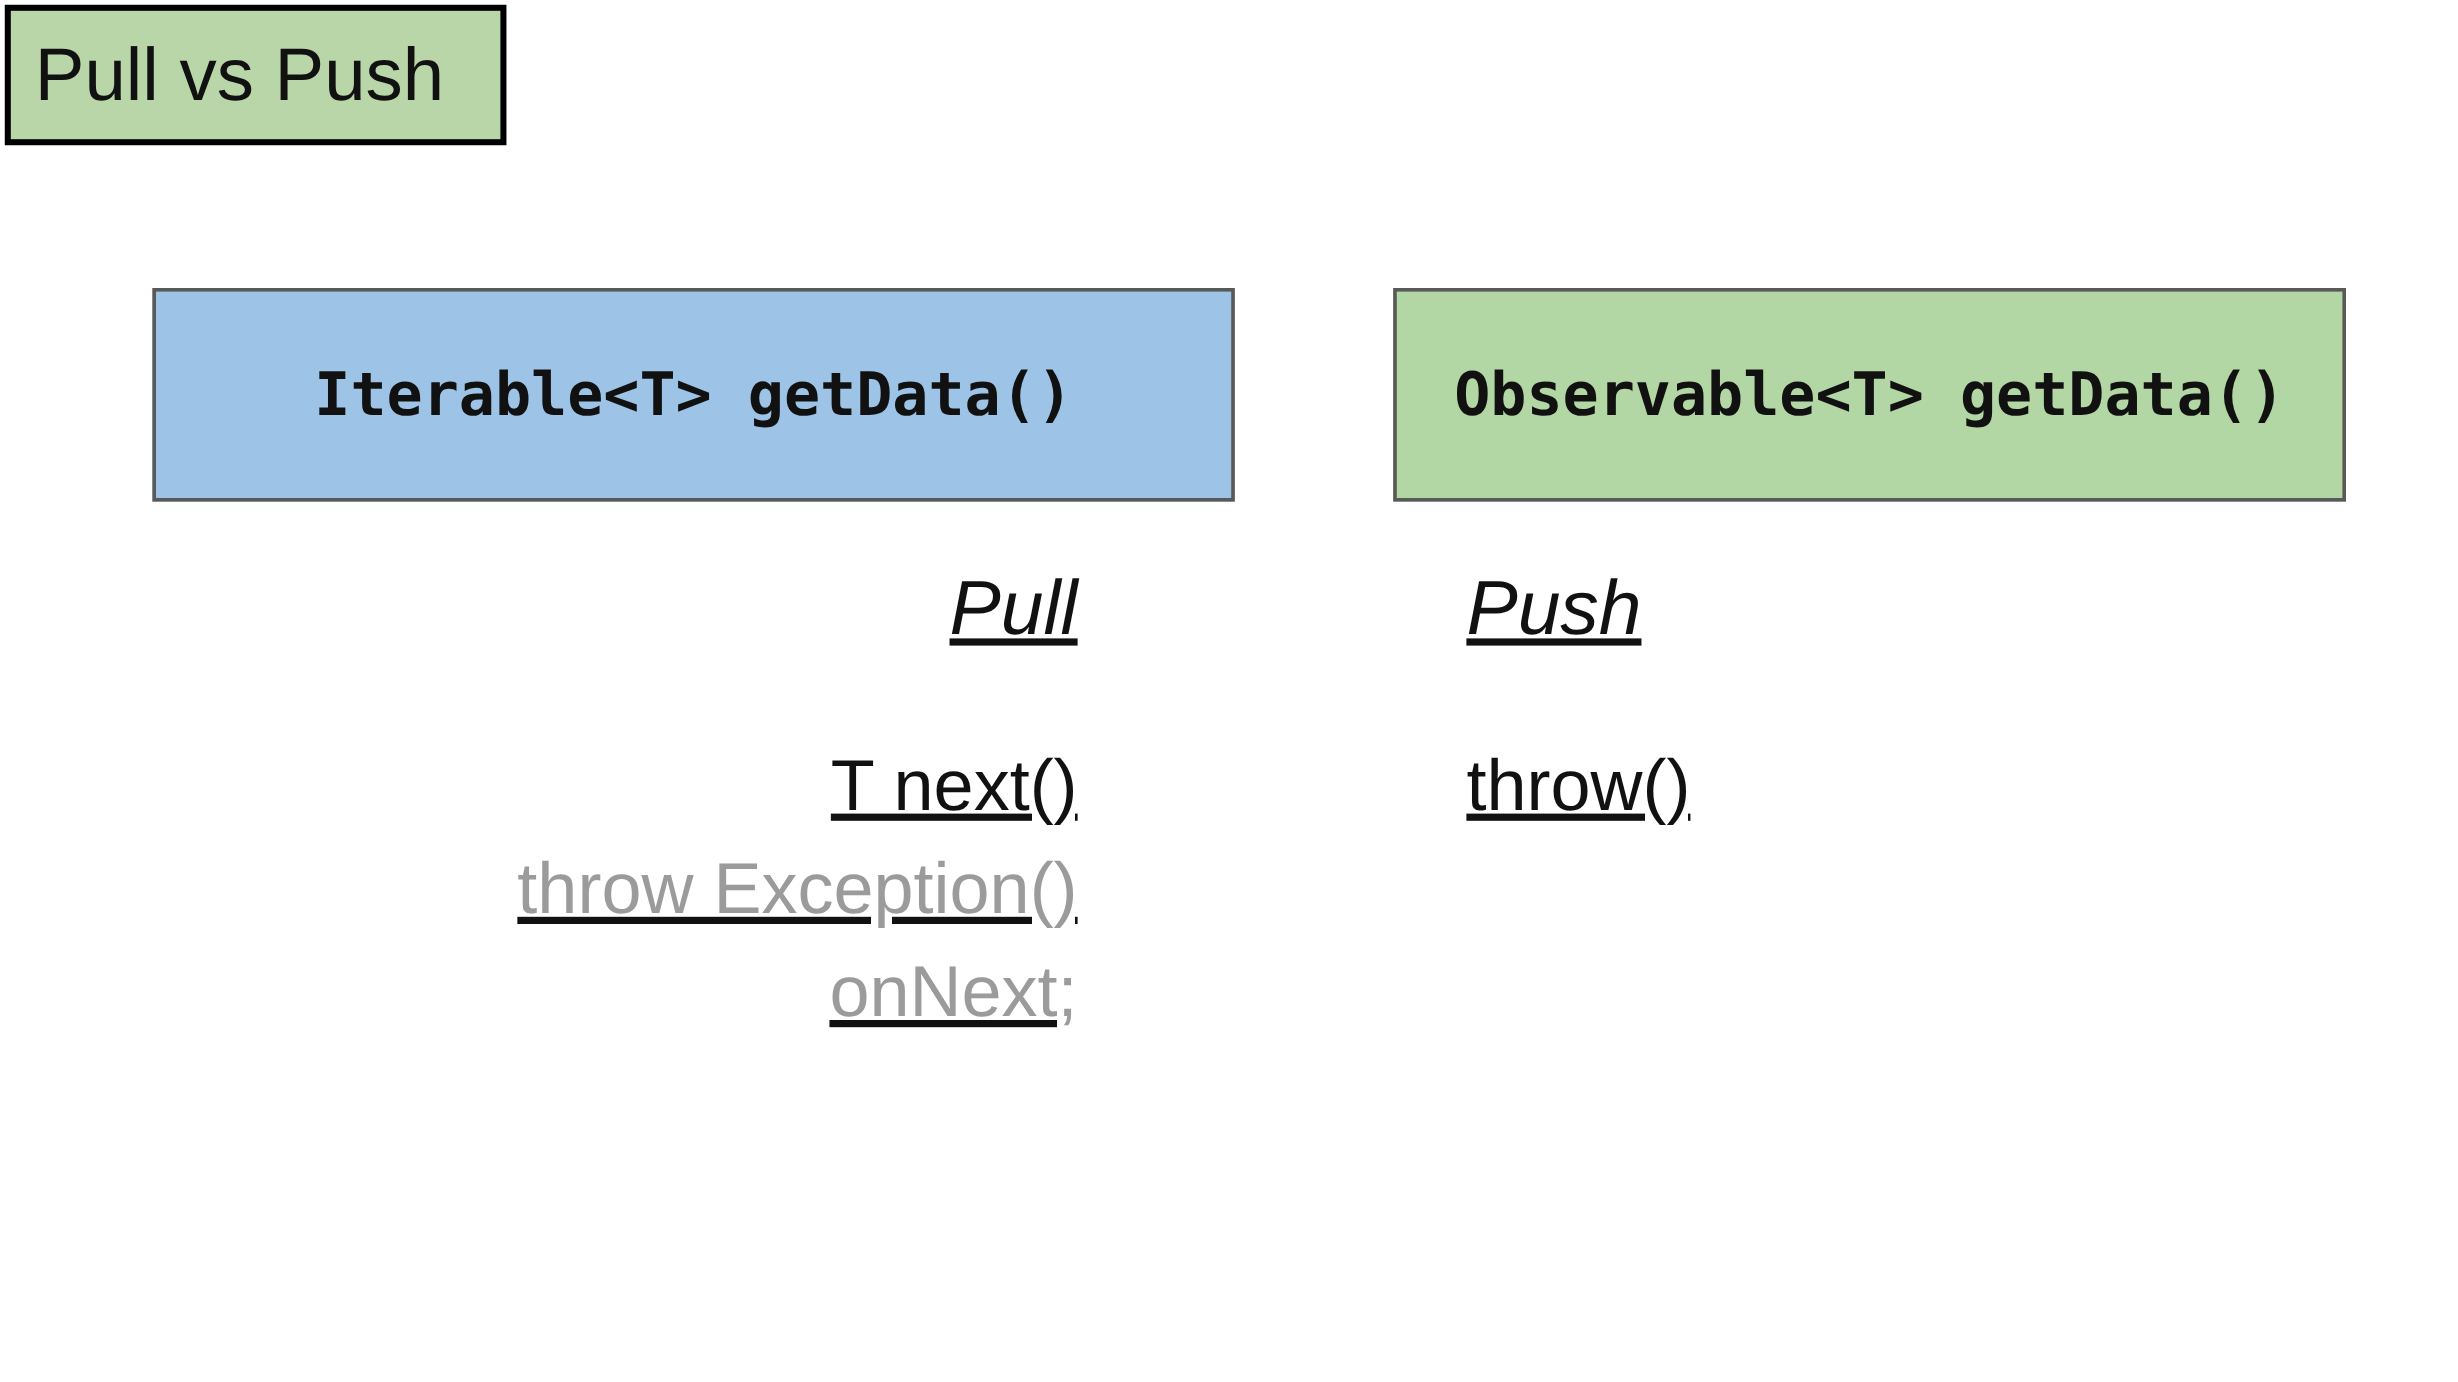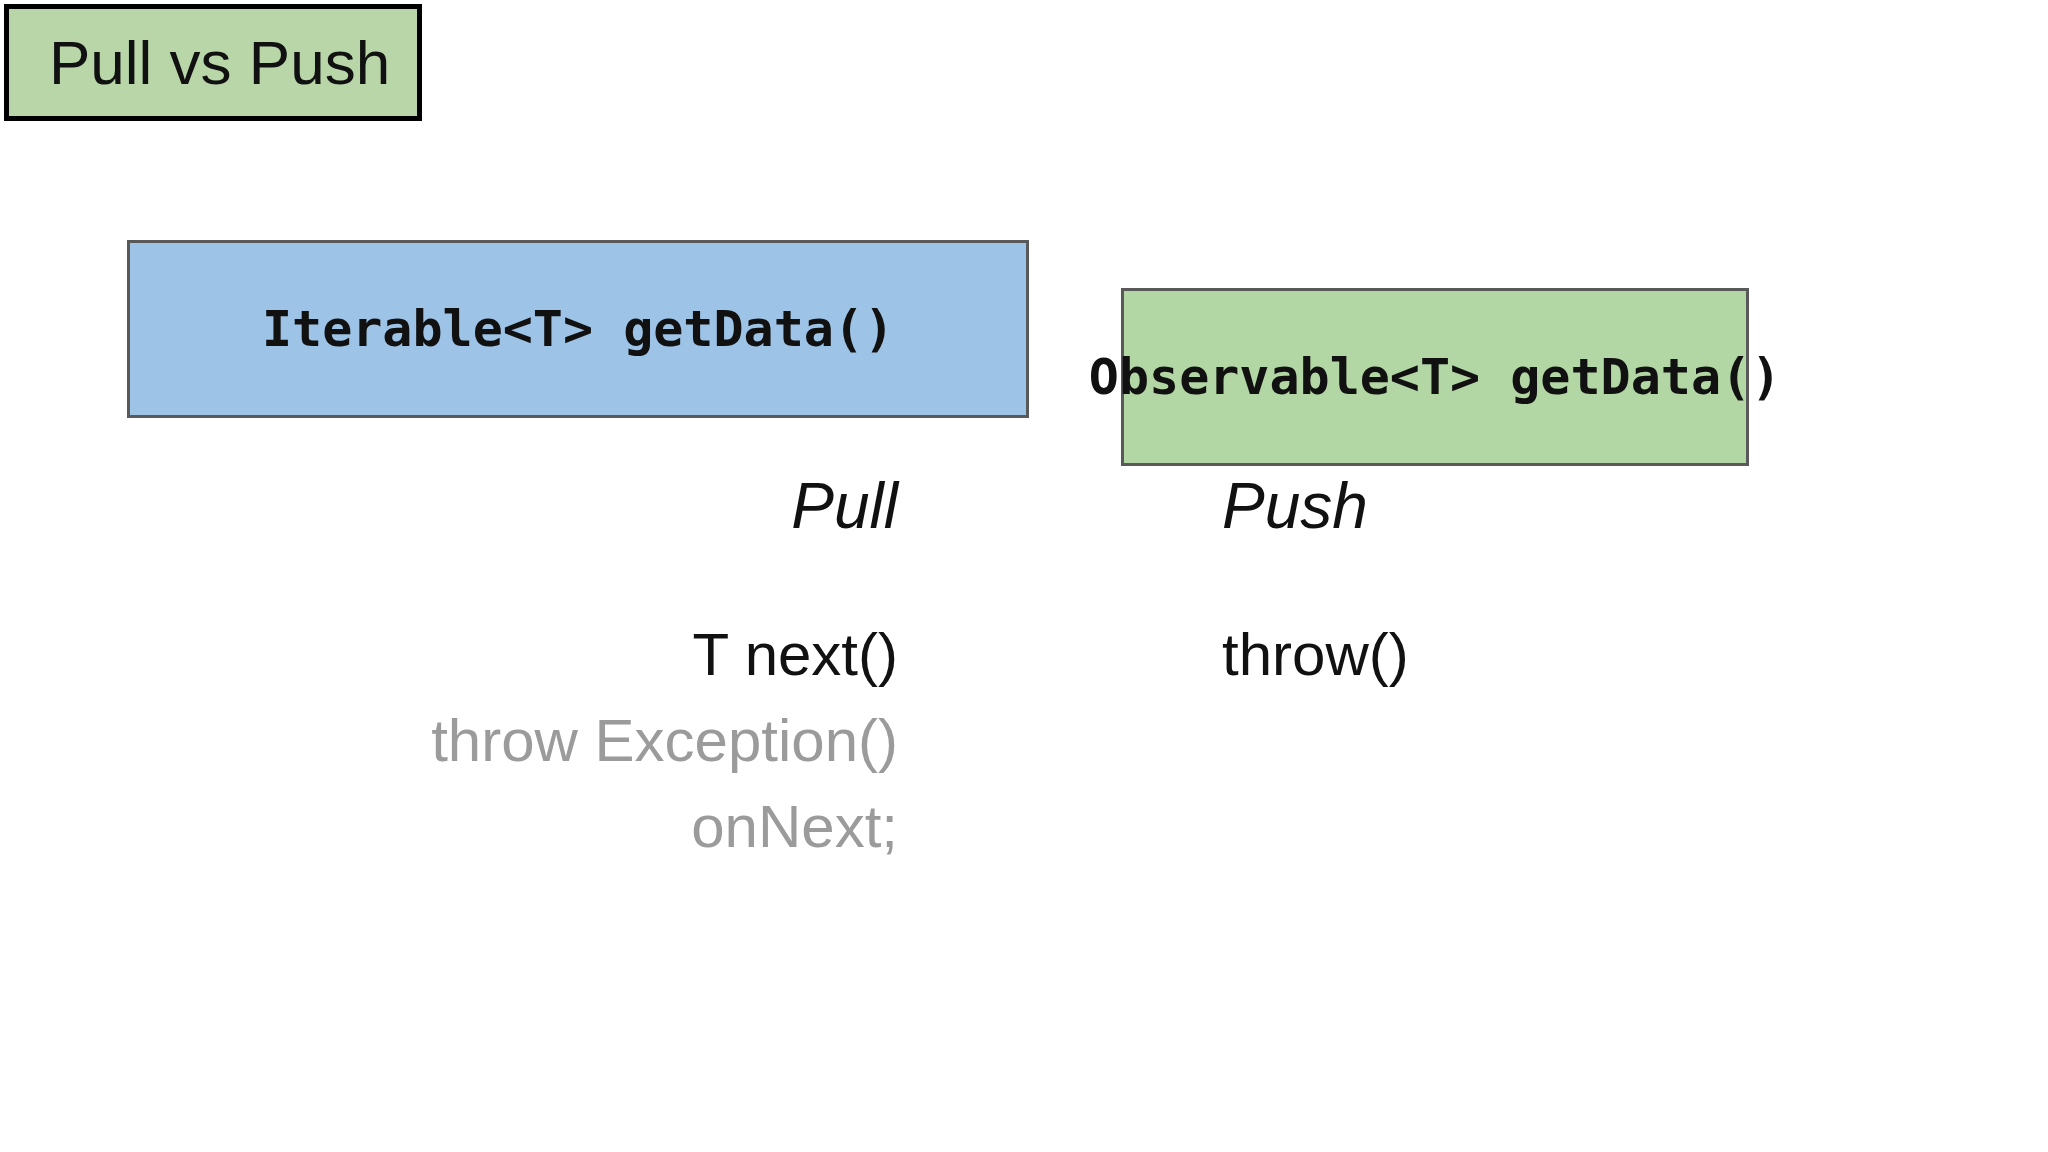--- a/index.html
+++ b/index.html
@@ -22,21 +22,21 @@
     position: absolute;
     left: 4px;
     top: 4px;
     width: 418px;
     height: 117px;
     box-sizing: border-box;
     background: var(--title-bg, #b8d6a8);
     border: 5px solid var(--title-border, #000000);
     display: flex;
     align-items: center;
-    padding-left: 40px;
+    padding-left: 20px;
     font-size: 62px;
     line-height: 1;
     white-space: nowrap;
   }
 
   
   .code-box {
     position: absolute;
     top: 240px;
     height: 178px;
@@ -49,31 +49,31 @@
     font-weight: bold;
     font-size: 50px;
     white-space: nowrap;
   }
   .code-box.pull {
     left: 127px;
     width: 902px;
     background: var(--blue-box-bg, #9dc3e6);
   }
   .code-box.push {
-    left: 1121px;
-    width: 628px;
+    left: 1161px;
+    width: 794px;
     background: var(--green-box-bg, #b2d6a4);
-    margin-top: 48px;
   }
 
   
   .col {
     position: absolute;
     top: 462px;
     white-space: nowrap;
+    text-decoration: underline;
   }
   .col.left {
     right: 1150px;   
     text-align: right;
   }
   .col.right {
     left: 1190px;
     text-align: left;
     margin-left: 32px;
   }

